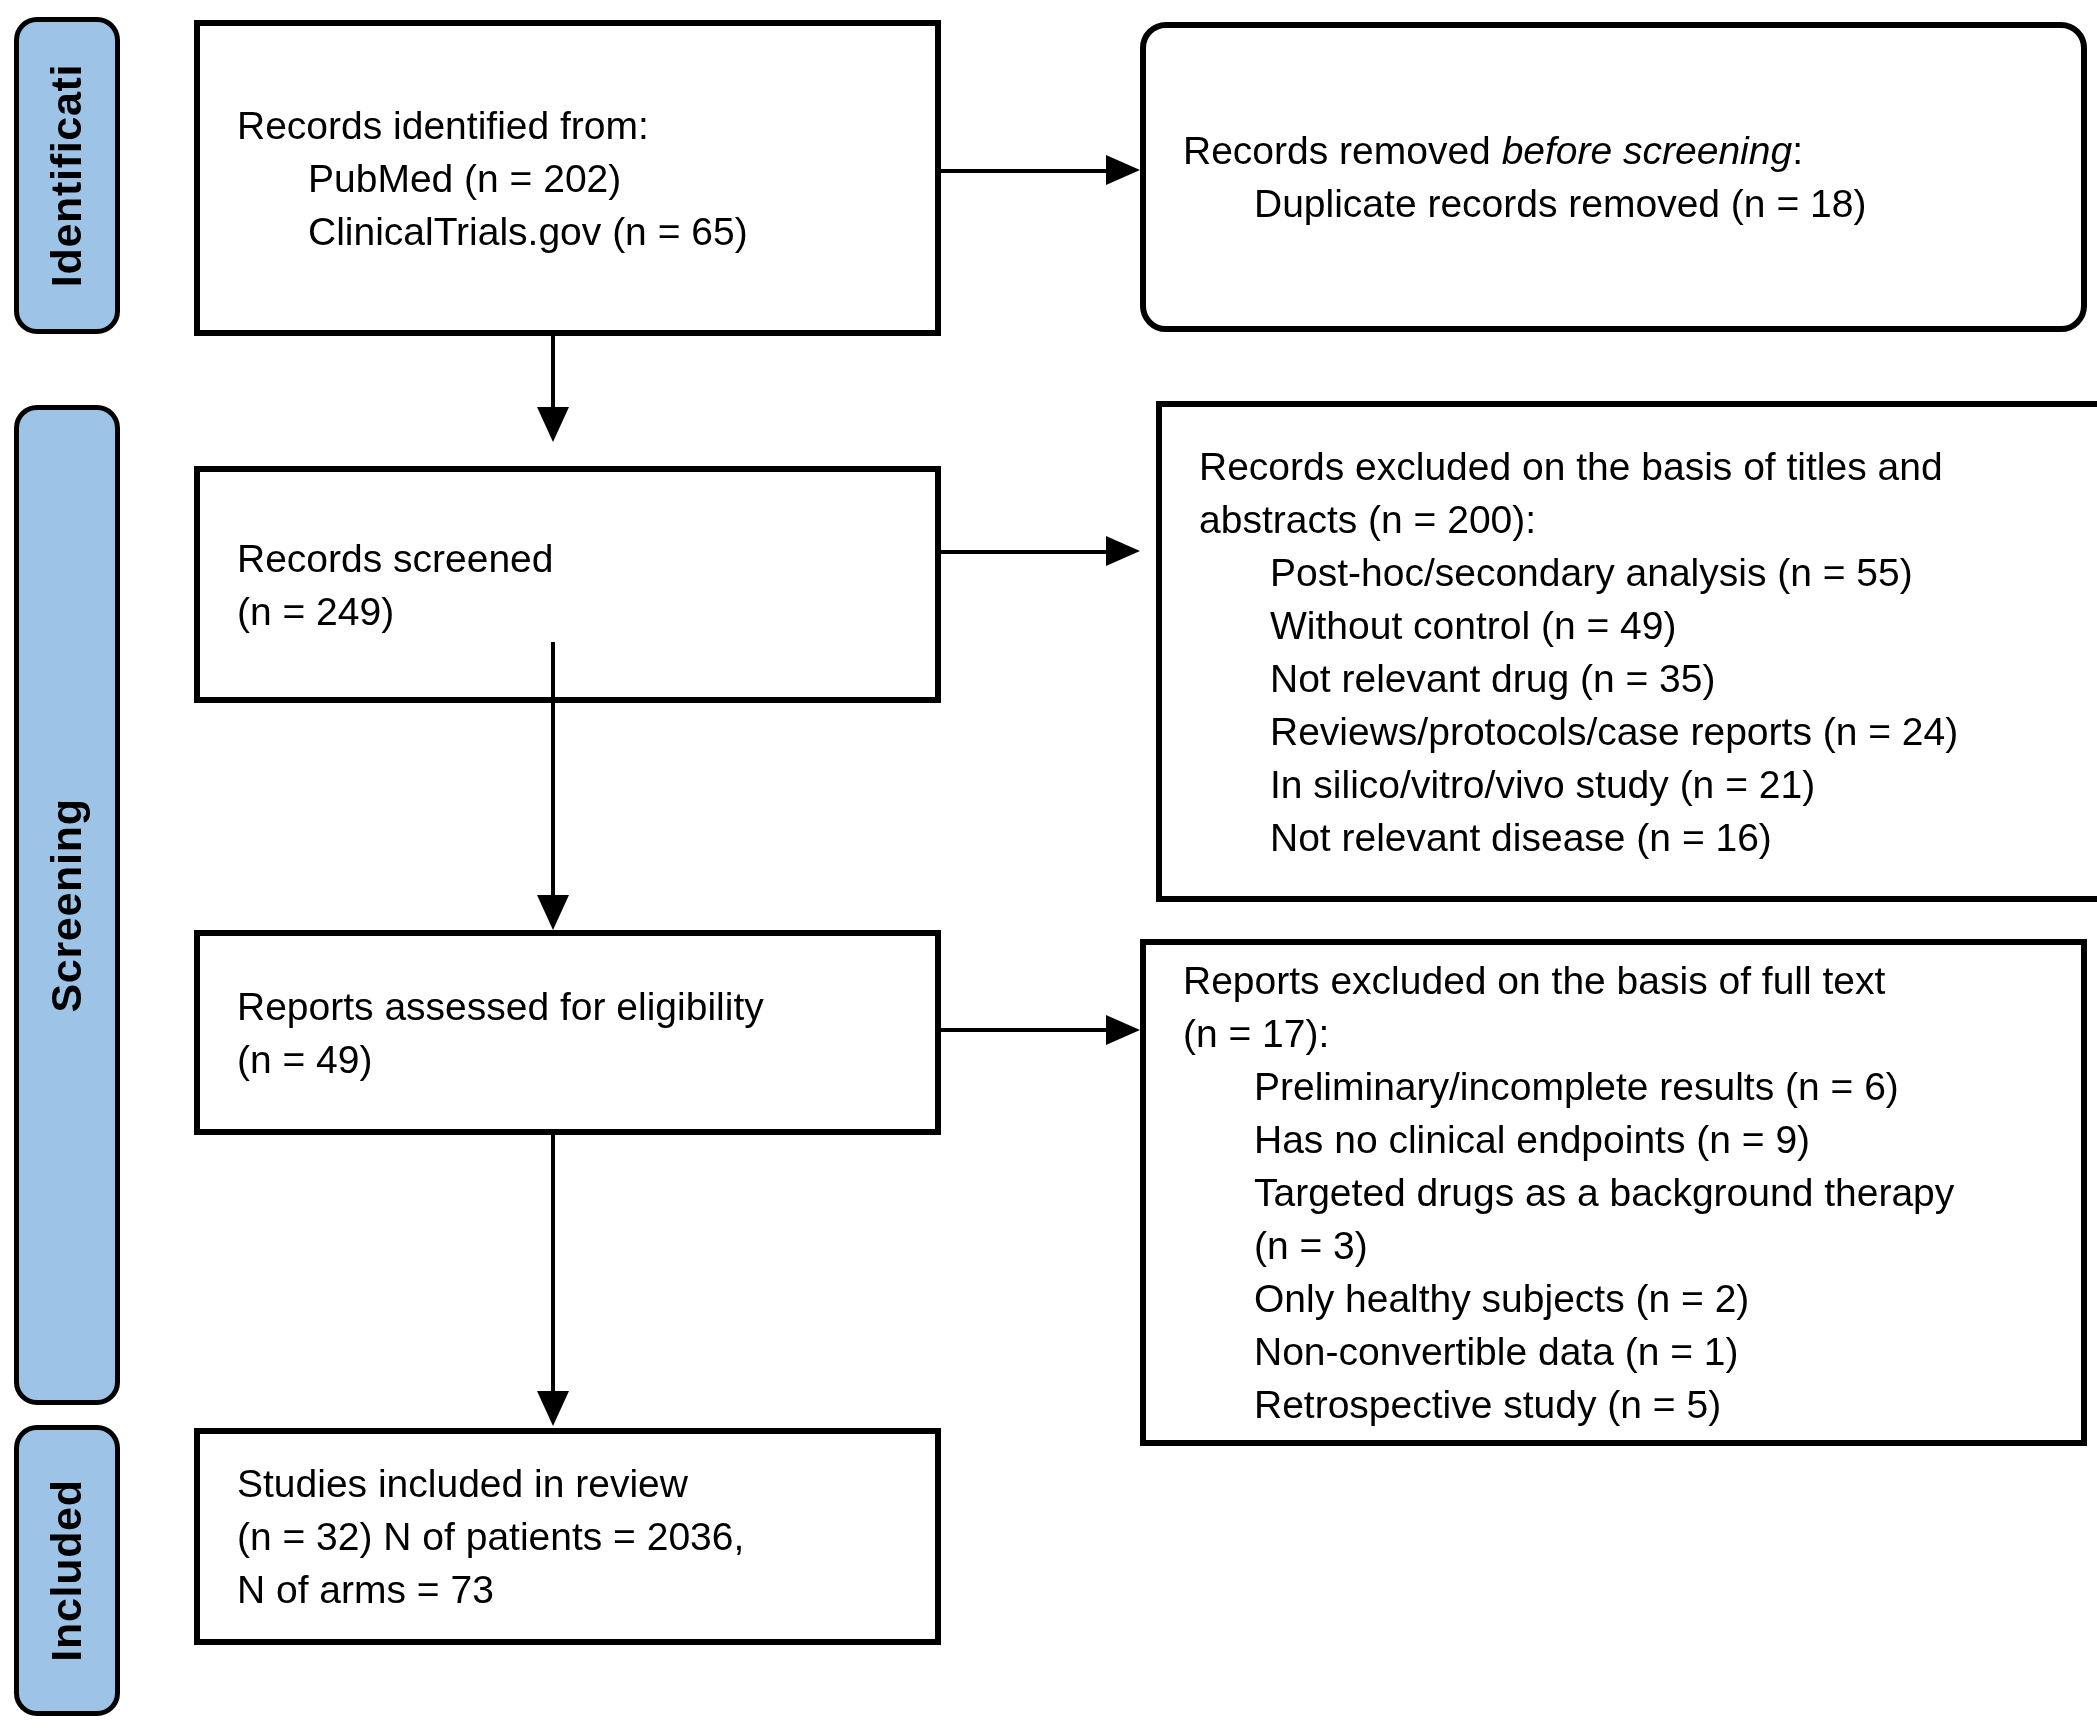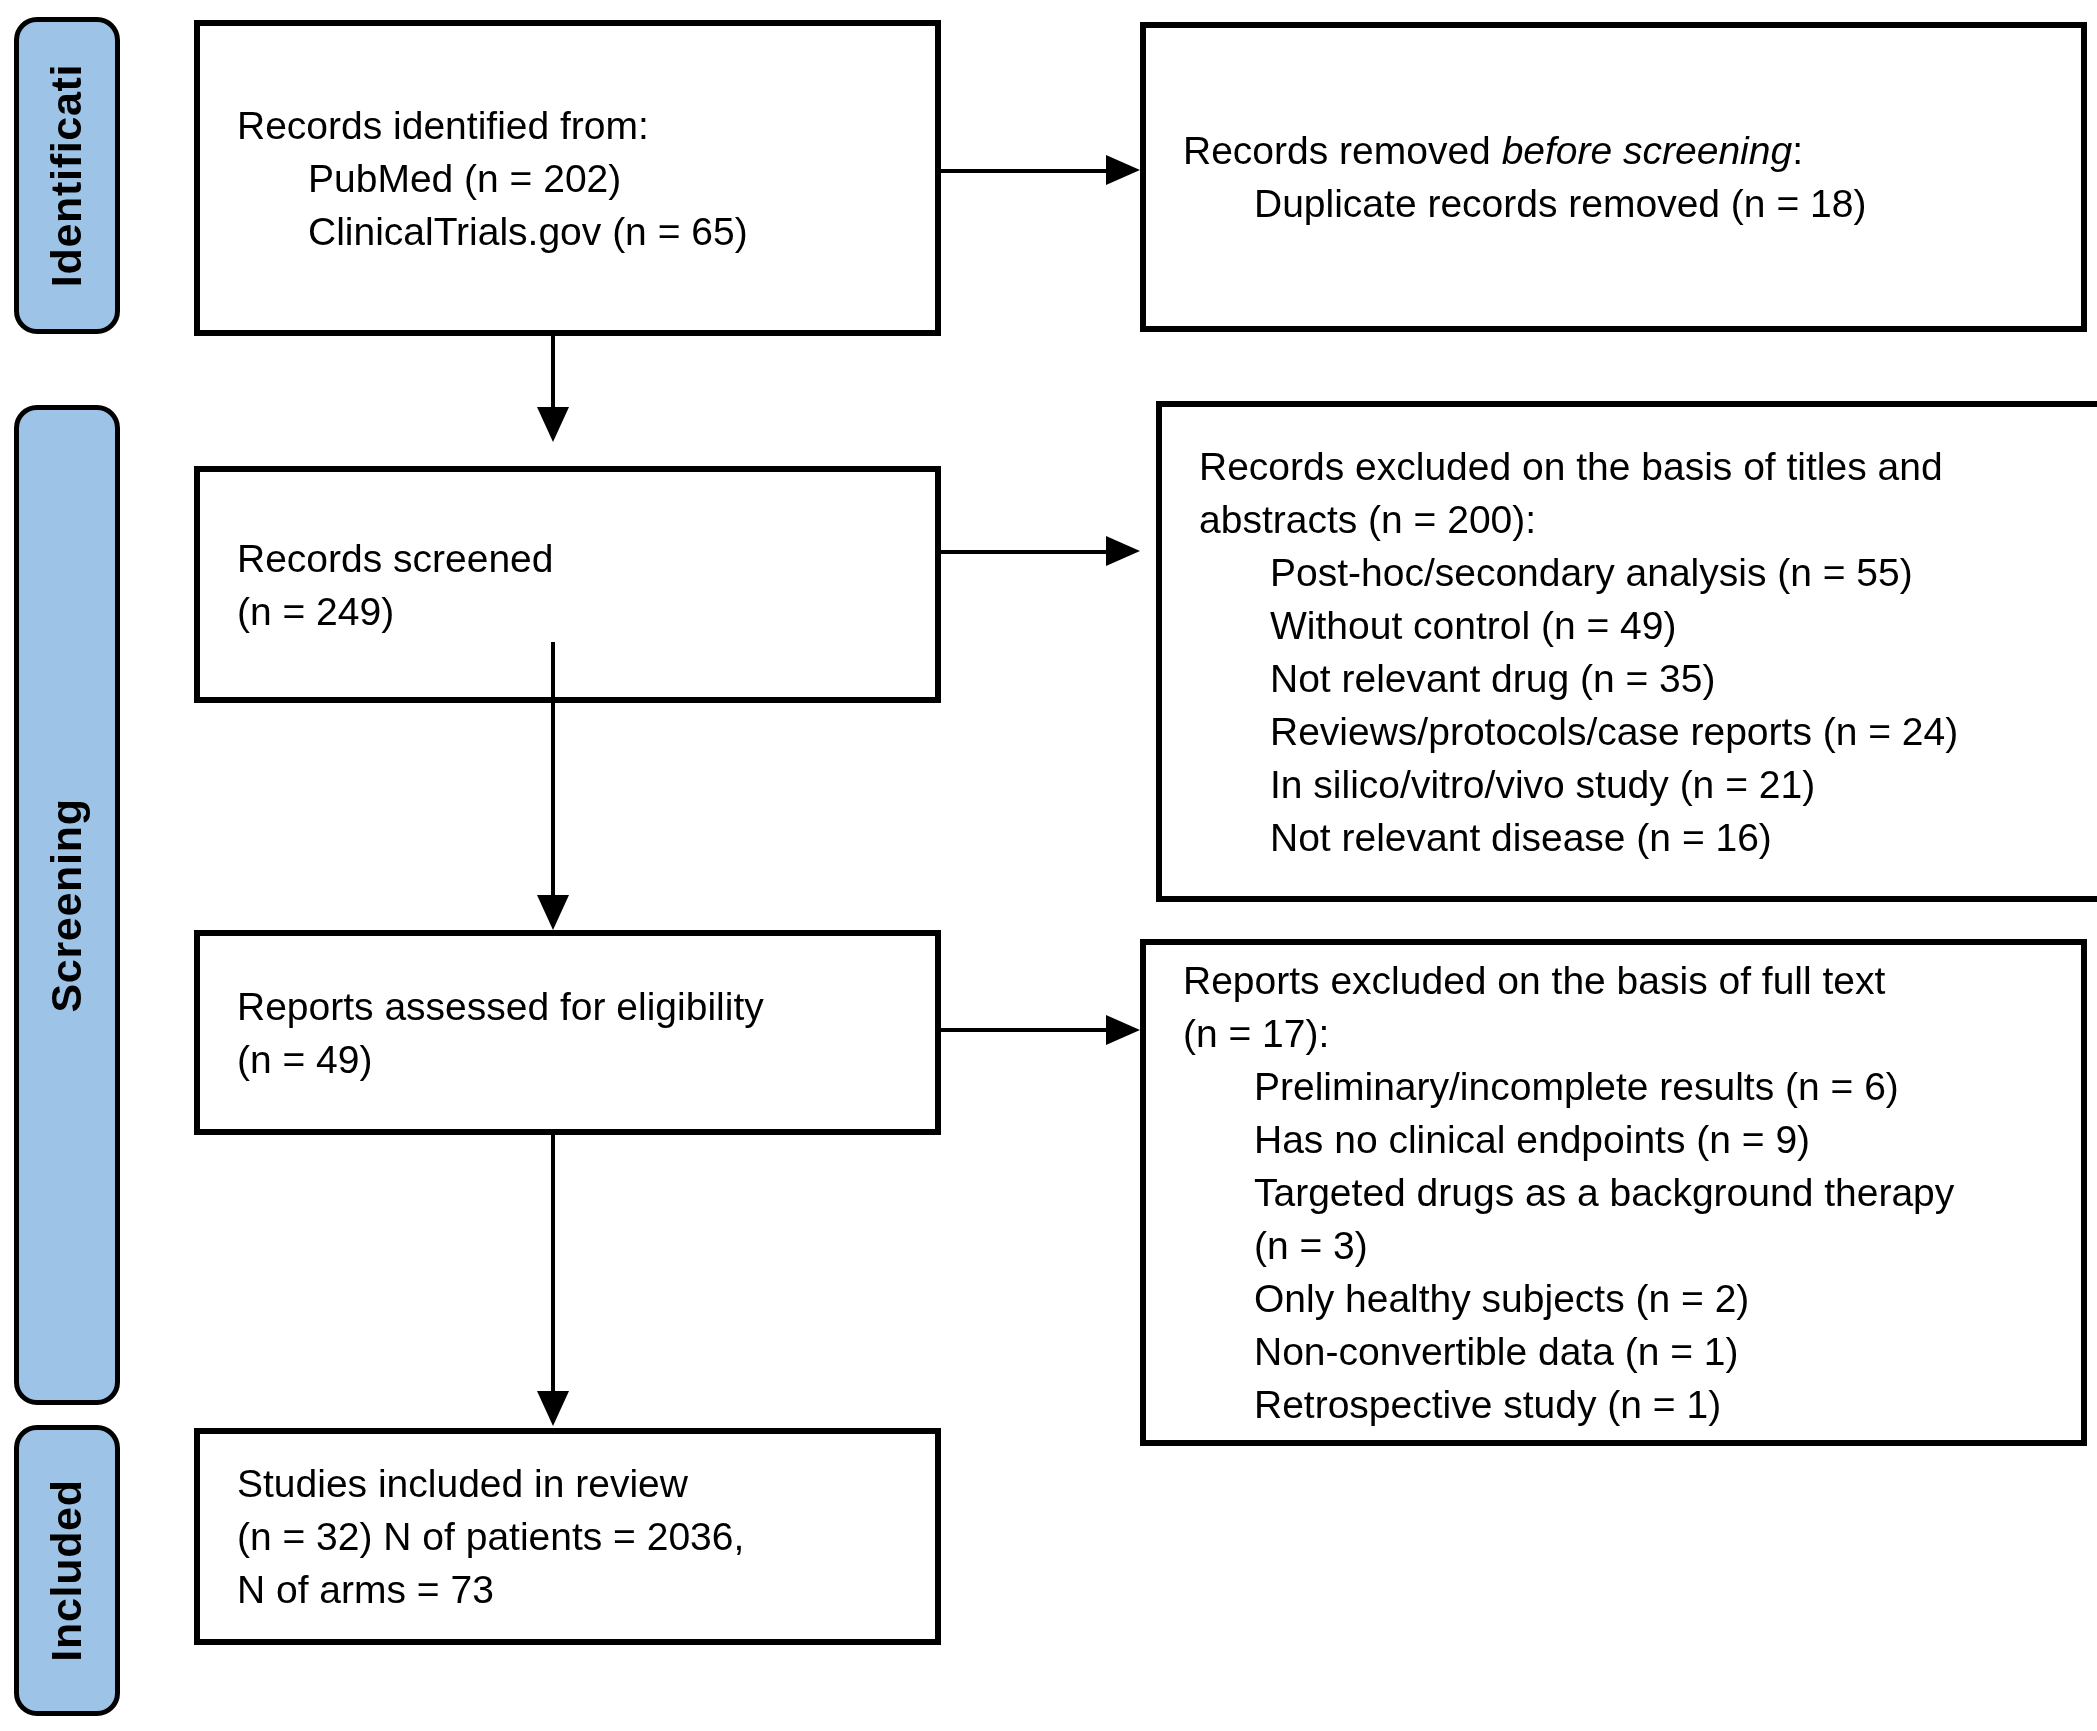--- a/index.html
+++ b/index.html
@@ -49,21 +49,21 @@
     padding-left: 37px;
     padding-right: 17px;
     font-size: 39px;
     line-height: 53px;
   }
   .ln  { white-space: nowrap; }
   .ind { margin-left: 71px; }
   .it  { font-style: italic; }
 
   #box-identified  { left: 194px;  top: 20.3px;   width: 747px; height: 316px; }
-  #box-removed     { left: 1140px; top: 22.4px;   width: 947px; height: 310px; }
+  #box-removed     { left: 1140px; top: 22.4px;   width: 947px; height: 310px; border-radius: 26px; }
   #box-screened    { left: 194px;  top: 442px;  width: 747px; height: 237px; margin-top: 24px; }
   #box-excluded-ta { left: 1140px; top: 401px;  width: 947px; height: 501px; margin-left: 16px; }
   #box-assessed    { left: 194px;  top: 930px; width: 747px; height: 205px; }
   #box-excluded-ft { left: 1140px; top: 939px; width: 947px; height: 507px; }
   #box-included    { left: 194px;  top: 1428px; width: 747px; height: 217px; }
 
   
   .shaft-v {
     position: absolute;
     left: 551px;
@@ -155,21 +155,21 @@
 
   <div class="fbox" id="box-excluded-ft">
     <div class="ln">Reports excluded on the basis of full text</div>
     <div class="ln">(n = 17):</div>
     <div class="ln ind">Preliminary/incomplete results (n = 6)</div>
     <div class="ln ind">Has no clinical endpoints (n = 9)</div>
     <div class="ln ind">Targeted drugs as a background therapy</div>
     <div class="ln ind">(n = 3)</div>
     <div class="ln ind">Only healthy subjects (n = 2)</div>
     <div class="ln ind">Non-convertible data (n = 1)</div>
-    <div class="ln ind">Retrospective study (n = 1)</div>
+    <div class="ln ind">Retrospective study (n = 5)</div>
   </div>
 
   <div class="fbox" id="box-included">
     <div class="ln">Studies included in review</div>
     <div class="ln">(n = 32) N of patients = 2036,</div>
     <div class="ln">N of arms = 73</div>
   </div>
 
   <div>
     <div class="shaft-v" id="av1"></div>

